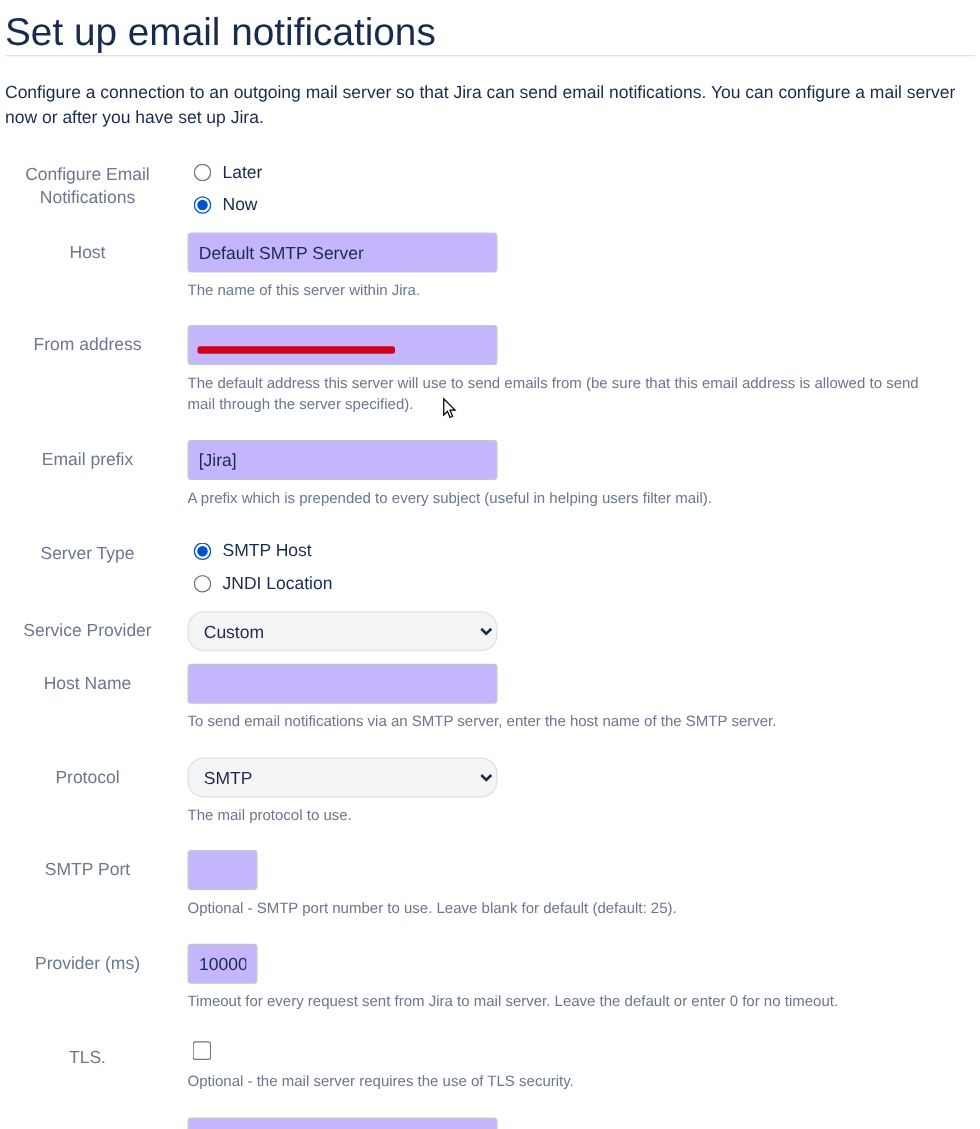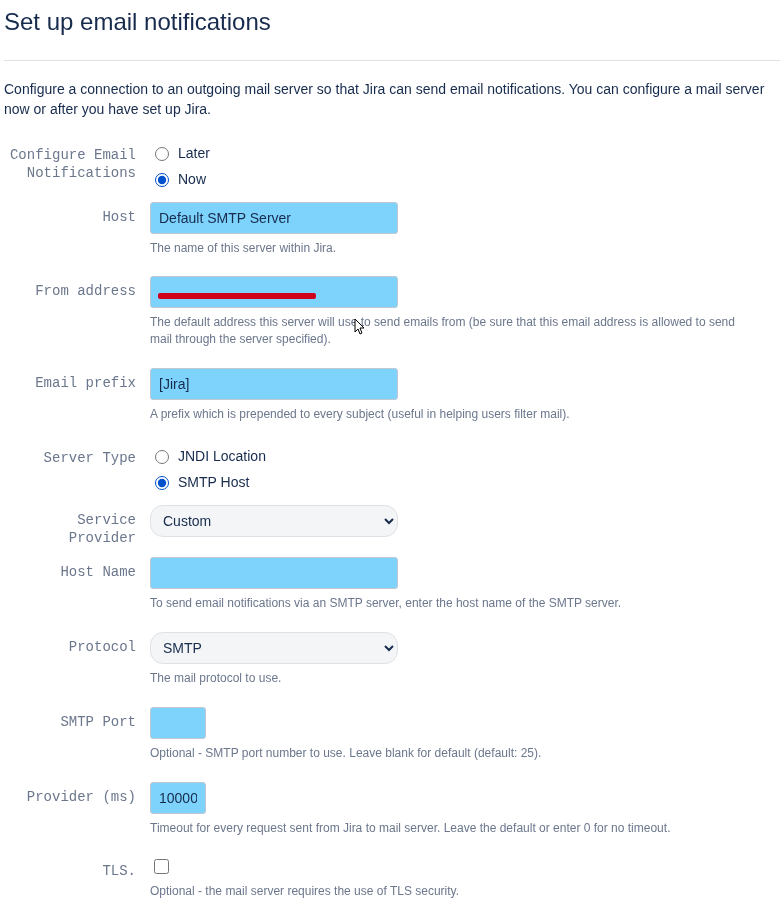--- a/index.html
+++ b/index.html
@@ -6,51 +6,50 @@
   body {
     margin: 0;
     padding: 0 4px;
     font-family: -apple-system, BlinkMacSystemFont, "Segoe UI", Arial, sans-serif;
     font-size: 14px;
     color: #172B4D;
     background: #fff;
     width: 784px;
   }
   h2.page-title {
-    font-size: 24px;
+    font-size: 31px;
     font-weight: 500;
     color: #172B4D;
-    margin: 8px 0 24px 0;
+    margin: 8px 0 0 0;
   }
   hr.sep {
     border: none;
     border-top: 1px solid #dfe1e6;
     margin: 0 0 18px 0;
   }
   .intro {
     font-size: 14px;
     color: #172B4D;
     line-height: 1.45;
     margin-bottom: 20px;
   }
   .form-row {
     display: flex;
     align-items: flex-start;
     margin-bottom: 6px;
   }
   .form-label {
     width: 146px;
-    text-align: right;
+    text-align: center;
     padding-right: 14px;
     padding-top: 6px;
     color: #6B778C;
     font-size: 14px;
     flex-shrink: 0;
     line-height: 1.3;
-    font-family: Liberation Mono, monospace;
   }
   .form-field {
     flex: 1;
     padding-top: 0;
   }
   .radio-line {
     display: flex;
     align-items: center;
     gap: 6px;
     height: 26px;
@@ -63,21 +62,21 @@
     width:15px;height:15px;
   }
   input[type="text"], input[type="password"] {
     width: 248px;
     height: 32px;
     border: 1px solid #c1c7d0;
     border-radius: 3px;
     padding: 0 8px;
     font-size: 14px;
     color:#172B4D;
-    background:#7dd3fc;
+    background:#c4b5fd;
   }
   input.small { width: 56px; }
   select {
     width: 248px;
     height: 32px;
     border: 1px solid #dfe1e6;
     border-radius: 13px;
     padding: 0 8px;
     font-size: 14px;
     color:#172B4D;
@@ -152,26 +151,26 @@
   <div class="form-field">
     <input type="text" value="[Jira]" style="">
     <div class="help">A prefix which is prepended to every subject (useful in helping users filter mail).</div>
   </div>
 </div>
 
 <div class="form-row">
   <div class="form-label">Server Type</div>
   <div class="form-field">
     <div class="radio-line">
+      <input type="radio" name="stype" checked="" style="">
+      <label>SMTP Host</label>
+    </div>
+    <div class="radio-line">
       <input type="radio" name="stype" style="">
       <label>JNDI Location</label>
-    </div>
-    <div class="radio-line">
-      <input type="radio" name="stype" checked="" style="">
-      <label>SMTP Host</label>
     </div>
   </div>
 </div>
 
 <div class="form-row" style="margin-top:10px;">
   <div class="form-label">Service Provider</div>
   <div class="form-field">
     <select>
       <option>Custom</option>
     </select>

